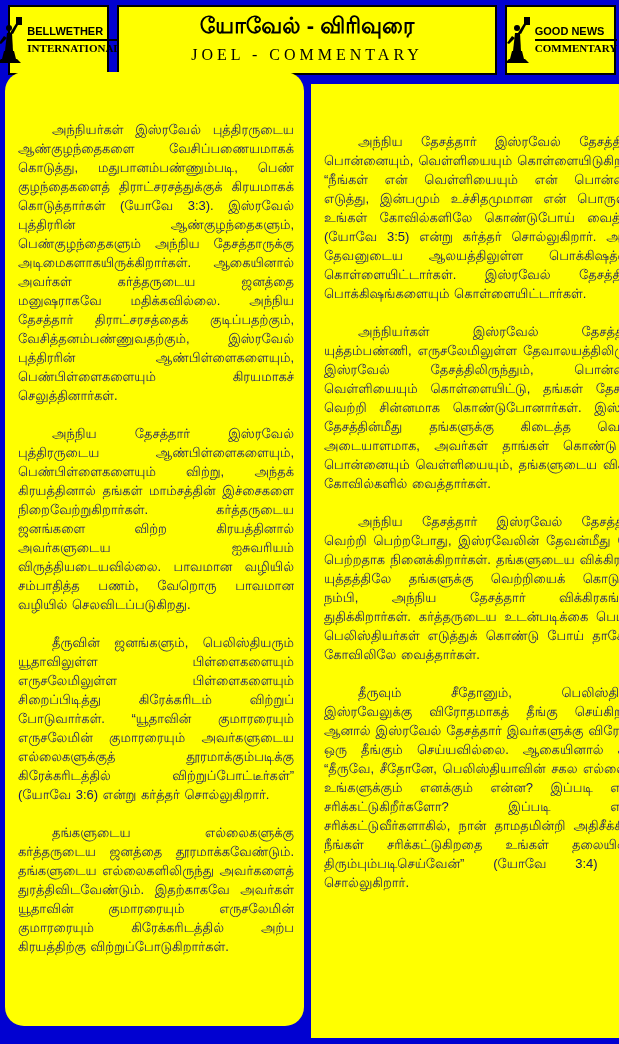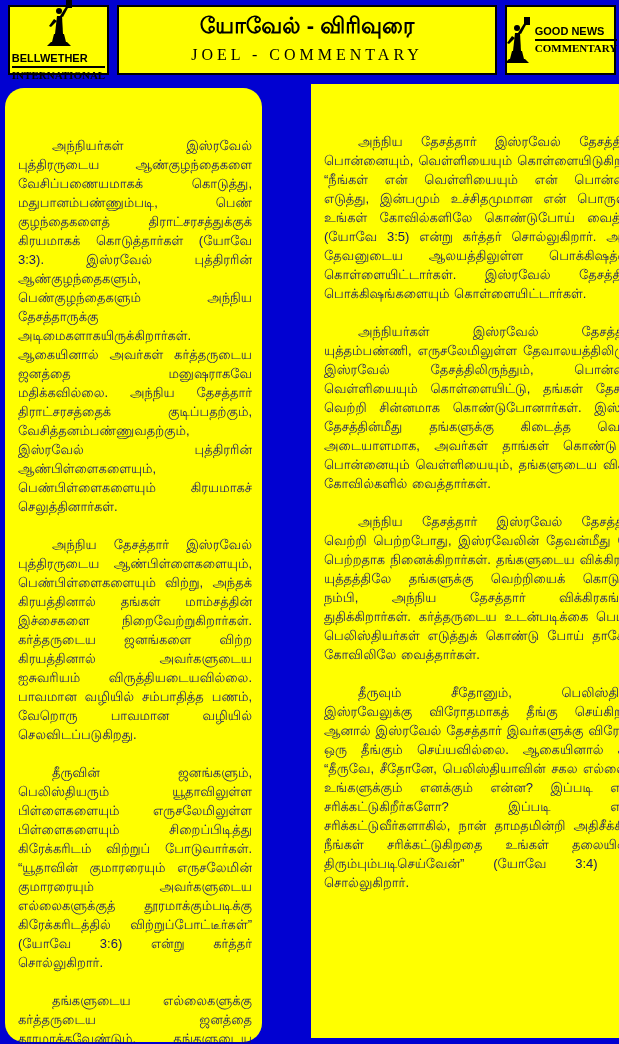--- a/index.html
+++ b/index.html
@@ -34,23 +34,23 @@
     font-size:16px;line-height:27px;color:#000;letter-spacing:4px;white-space:nowrap;margin-top:2px;
   }
   
   .column{color:#181868;}
   .column .inner{
     padding:48px 10px 10px 13px;
     font-size:13px;line-height:19px;
     text-align:justify;
   }
   .column p{margin:0 0 19px 0;text-indent:34px;word-spacing:1px;}
-  .col-left{left:5px;top:88px;width:257px;height:954px;border-radius:19px;}
+  .col-left{left:5px;top:72px;width:299px;height:954px;border-radius:19px;}
   .col-right{left:311px;top:84px;width:359px;height:954px;}
-  .box-logo-left{left:8px;top:5px;width:101px;height:70px;flex-direction:column;}
+  .box-logo-left{left:8px;top:5px;width:101px;height:70px;}
   .box-title{left:117px;top:5px;width:380px;height:70px;}
   .box-logo-right{left:505px;top:5px;width:111px;height:70px;}
 </style>
 </head>
 <body>
 
 <div class="panel logo-box box-logo-left">
   <svg class="glyph" width="26" height="48" viewBox="0 0 26 48" aria-hidden="true">
     <g fill="#000">
       <polygon points="1,47 25,47 21,43 5,43"></polygon>

